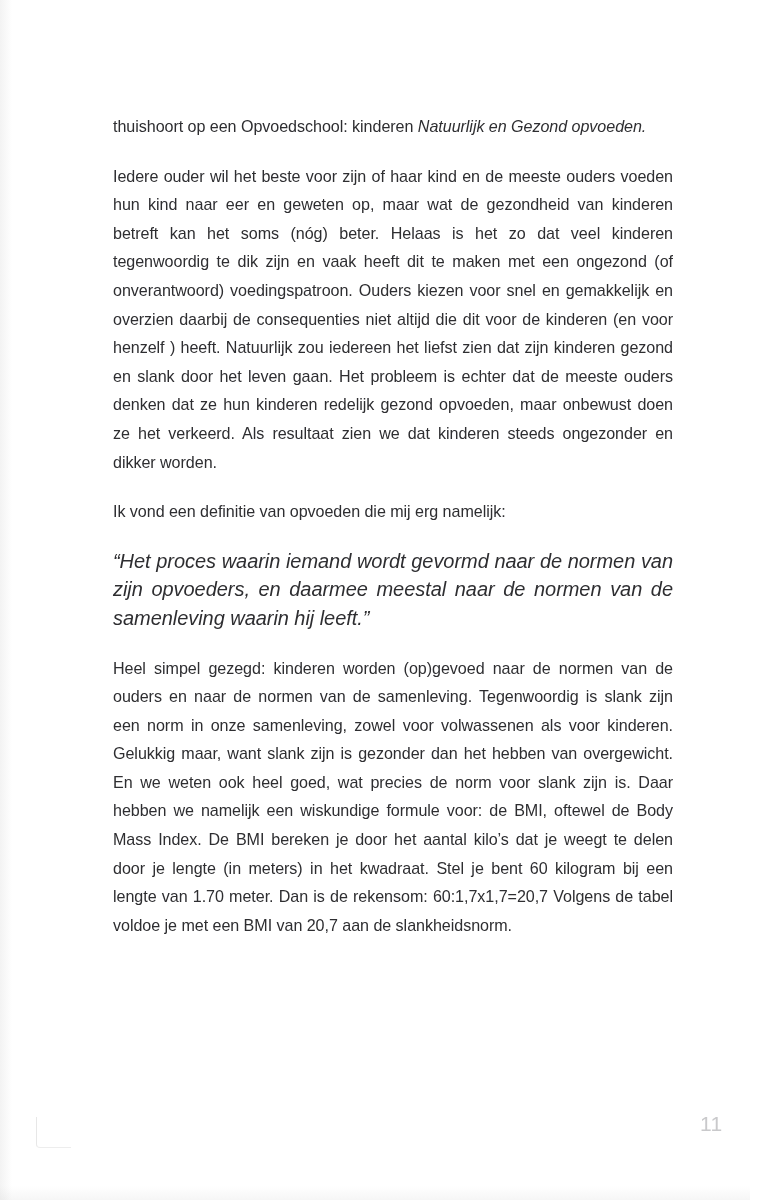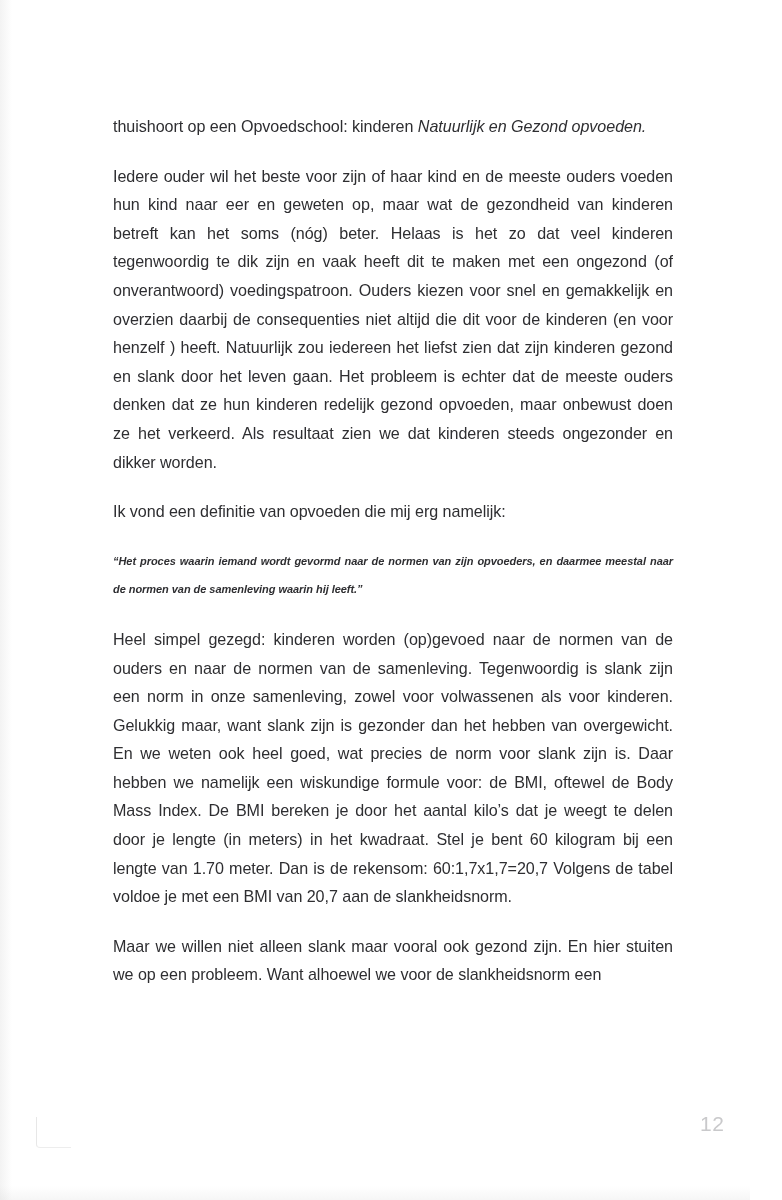--- a/index.html
+++ b/index.html
@@ -61,22 +61,21 @@
     -webkit-font-smoothing: antialiased;
   }
 
   p.para:last-child {
     margin-bottom: 0;
   }
 
   
   p.quote {
     font-style: italic;
-    font-size: 11px;
-    font-weight: bold;
+    font-size: 20px;
   }
 
   em.title-italic {
     font-style: italic;
   }
 
   .page-number {
     position: absolute;
     left: 700px;
     top: 1110px;
@@ -102,19 +101,18 @@
     <p class="para"><span>thuishoort op een Opvoedschool: kinderen </span><em class="title-italic">Natuurlijk en Gezond opvoeden.</em></p>
 
     <p class="para">Iedere ouder wil het beste voor zijn of haar kind en de meeste ouders voeden hun kind naar eer en geweten op, maar wat de gezondheid van kinderen betreft kan het soms (nóg) beter. Helaas is het zo dat veel kinderen tegenwoordig te dik zijn en vaak heeft dit te maken met een ongezond (of onverantwoord) voedingspatroon. Ouders kiezen voor snel en gemakkelijk en overzien daarbij de consequenties niet altijd die dit voor de kinderen (en voor henzelf ) heeft. Natuurlijk zou iedereen het liefst zien dat zijn kinderen gezond en slank door het leven gaan. Het probleem is echter dat de meeste ouders denken dat ze hun kinderen redelijk gezond opvoeden, maar onbewust doen ze het verkeerd. Als resultaat zien we dat kinderen steeds ongezonder en dikker worden.</p>
 
     <p class="para">Ik vond een definitie van opvoeden die mij erg namelijk:</p>
 
     <p class="para quote">“Het proces waarin iemand wordt gevormd naar de normen van zijn opvoeders, en daarmee meestal naar de normen van de samenleving waarin hij leeft.”</p>
 
     <p class="para">Heel simpel gezegd: kinderen worden (op)gevoed naar de normen van de ouders en naar de normen van de samenleving. Tegenwoordig is slank zijn een norm in onze samenleving, zowel voor volwassenen als voor kinderen. Gelukkig maar, want slank zijn is gezonder dan het hebben van overgewicht. En we weten ook heel goed, wat precies de norm voor slank zijn is. Daar hebben we namelijk een wiskundige formule voor: de BMI, oftewel de Body Mass Index. De BMI bereken je door het aantal kilo’s dat je weegt te delen door je lengte (in meters) in het kwadraat. Stel je bent 60 kilogram bij een lengte van 1.70 meter. Dan is de rekensom: 60:1,7x1,7=20,7 Volgens de tabel voldoe je met een BMI van 20,7 aan de slankheidsnorm.</p>
 
-    <p class="para">Maar we willen niet alleen slank maar vooral ook gezond zijn. En hier stuiten we op een probleem. Want alhoewel we voor de slankheidsnorm een</p>
 
   </div>
 
-  <div class="page-number">12</div>
+  <div class="page-number">11</div>
 
 </div>
 
 </body></html>

